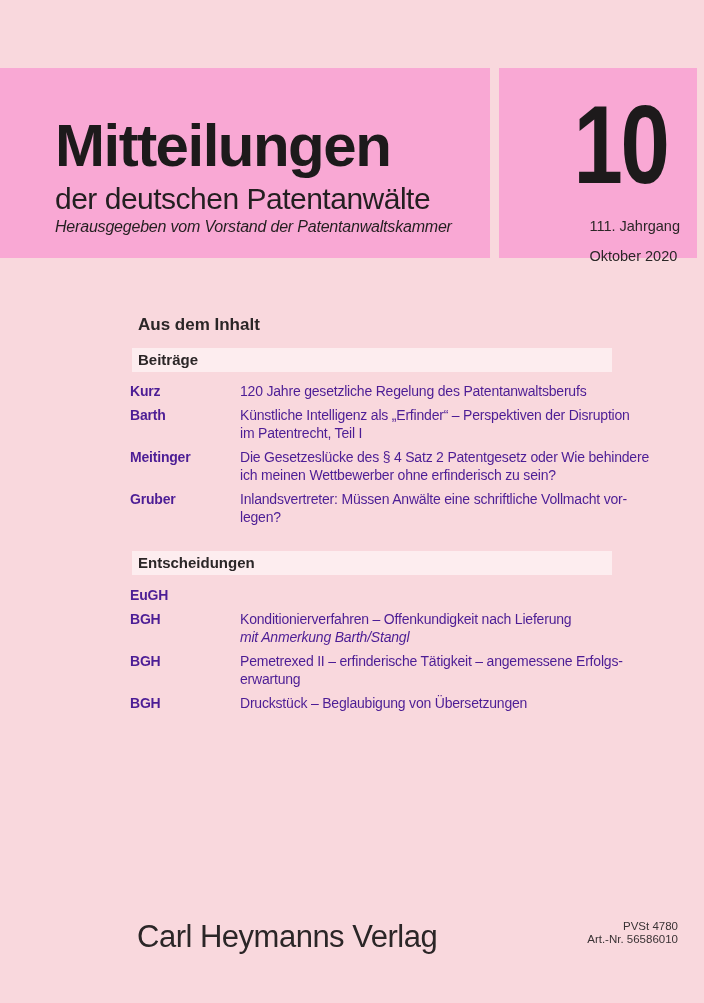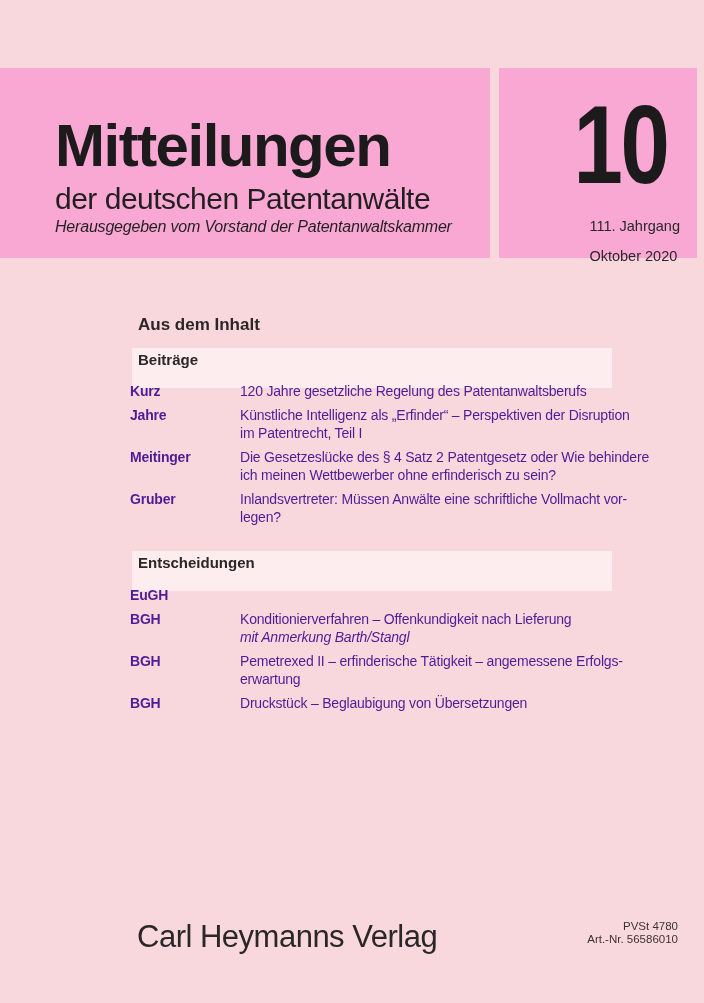--- a/index.html
+++ b/index.html
@@ -43,21 +43,21 @@
     position:absolute;right:17px;top:151px;
     font-size:14.5px;line-height:1.1;color:#2b2627;
     display:flex;gap:14px;white-space:nowrap;flex-direction:column;
   }
 
   .toc-heading{
     position:absolute;left:138px;top:315px;
     font-size:17px;font-weight:bold;color:#2b2627;
   }
   .strip{
-    position:absolute;left:132px;width:480px;height:40px;
+    position:absolute;left:132px;width:480px;height:24px;
     background:#fdedef;
   }
   .strip-1{top:348px;}
   .strip-2{top:551px;}
   .strip-label{
     display:block;padding:4px 0 0 6px;
     font-size:15px;font-weight:bold;line-height:16px;color:#2b2627;
   }
 
   .rows{
@@ -110,21 +110,21 @@
   </div>
 
   <div class="rows rows-beitraege">
     <div class="toc-row">
       <div class="col-author">Kurz</div>
       <div class="col-desc">
         <div class="line">120 Jahre gesetzliche Regelung des Patentanwaltsberufs</div>
       </div>
     </div>
     <div class="toc-row">
-      <div class="col-author">Jahre</div>
+      <div class="col-author">Barth</div>
       <div class="col-desc">
         <div class="line">Künstliche Intelligenz als „Erfinder“ – Perspektiven der Disruption</div>
         <div class="line">im Patentrecht, Teil I</div>
       </div>
     </div>
     <div class="toc-row">
       <div class="col-author">Meitinger</div>
       <div class="col-desc">
         <div class="line">Die Gesetzeslücke des § 4 Satz 2 Patentgesetz oder Wie behindere</div>
         <div class="line">ich meinen Wettbewerber ohne erfinderisch zu sein?</div>

